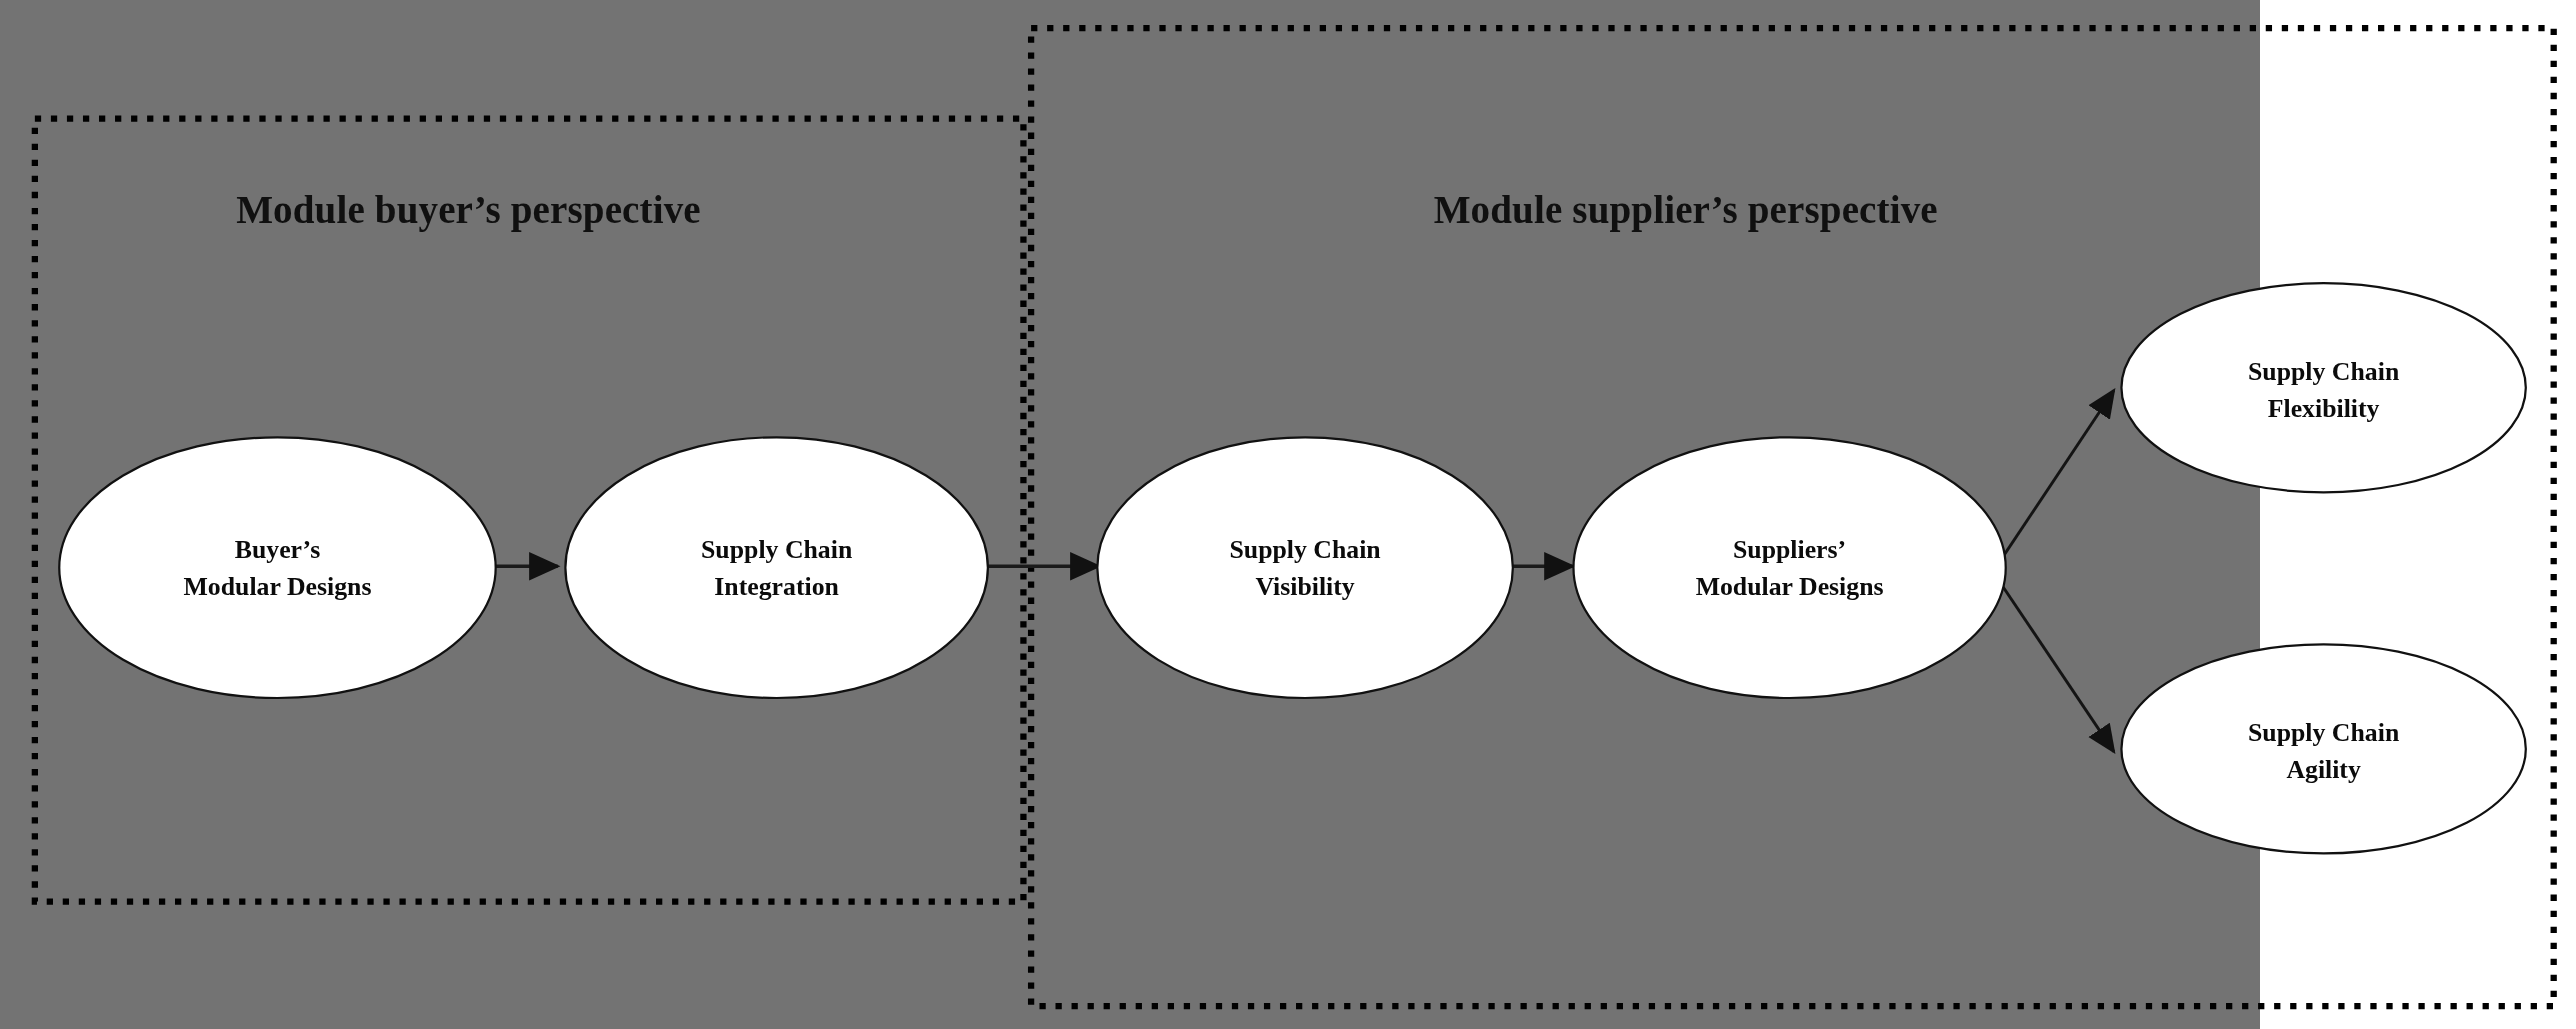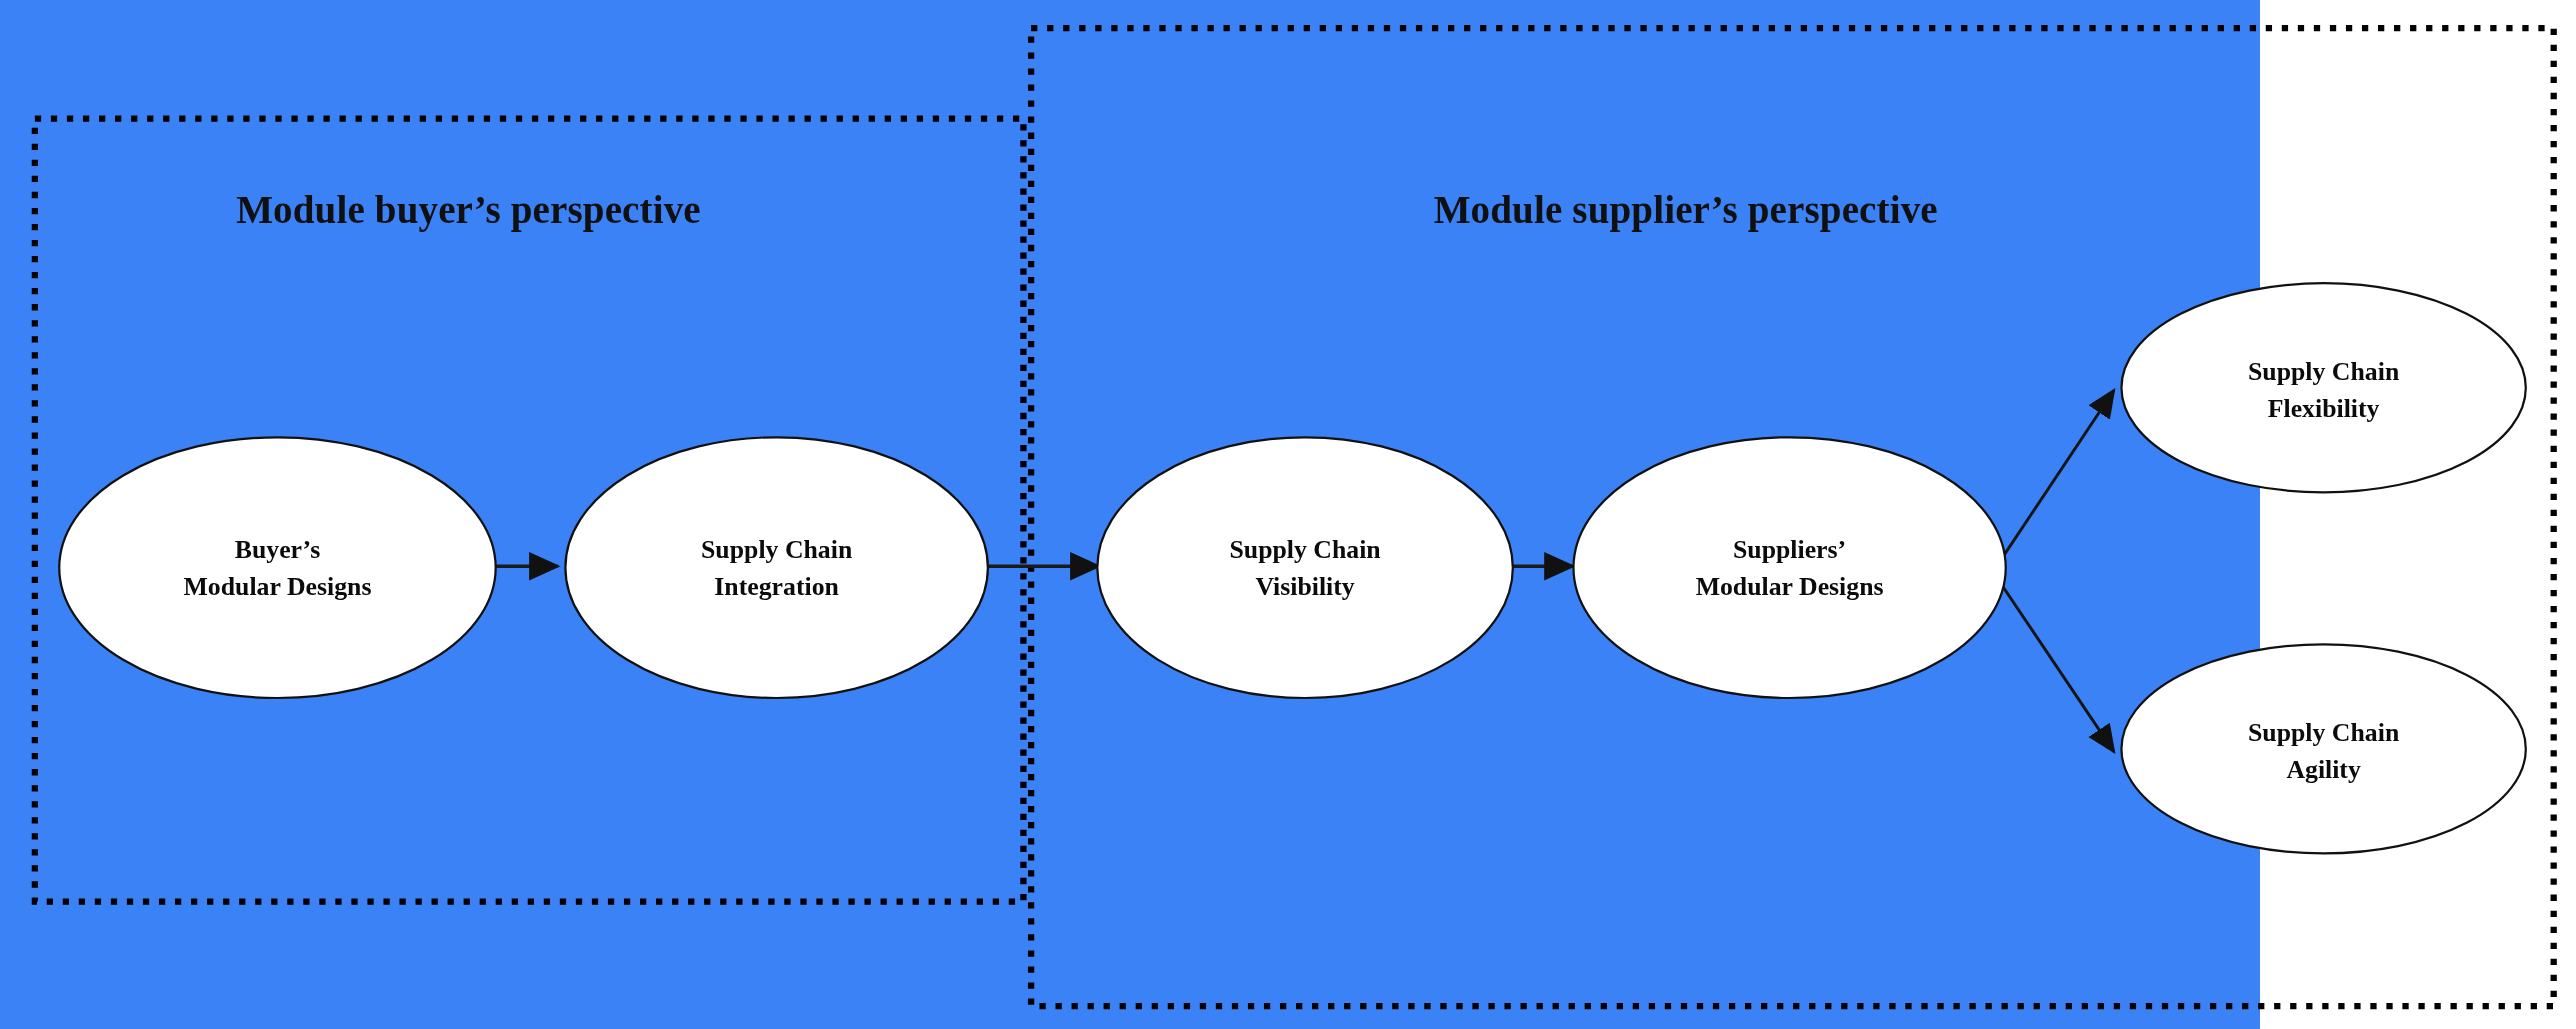--- a/index.html
+++ b/index.html
@@ -11,21 +11,21 @@
   body {
     width: 2576px;
     height: 1030px;
     font-family: "Liberation Serif", "DejaVu Serif", serif;
     overflow: hidden;
   }
   #diagram-root {
     position: relative;
     width: 2260px;
     height: 1030px;
-    background: #3b82f6;
+    background: #737373;
   }
   svg#diagram-canvas {
     position: absolute;
     top: 0;
     left: 0;
     width: 2576px;
     height: 1030px;
     display: block;
   }
   .perspective-title {

